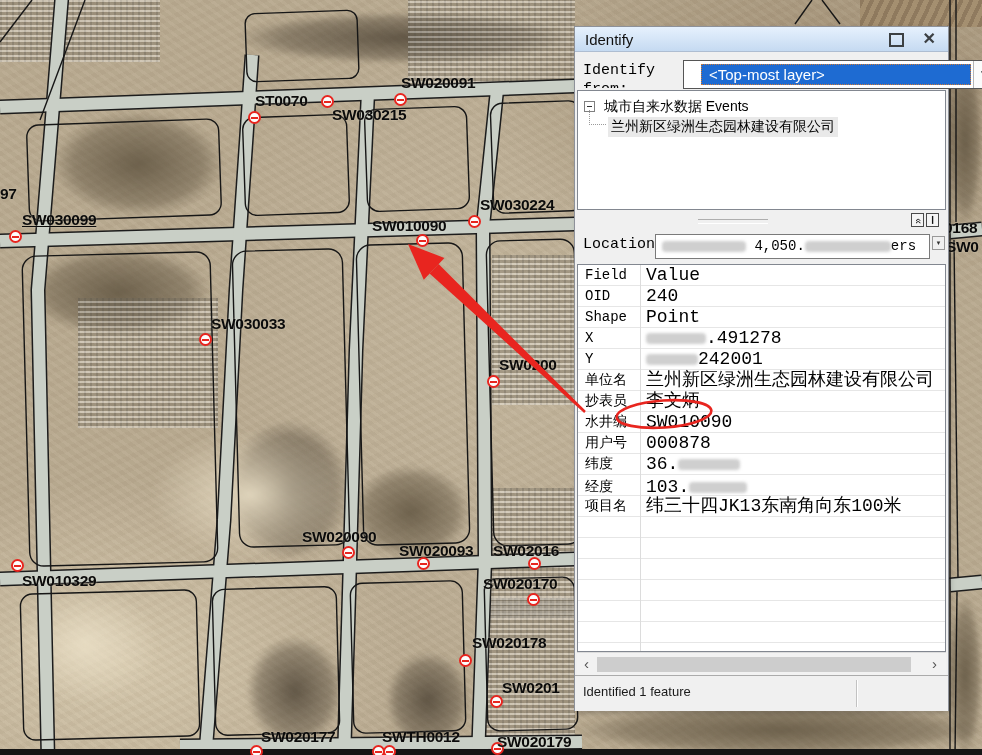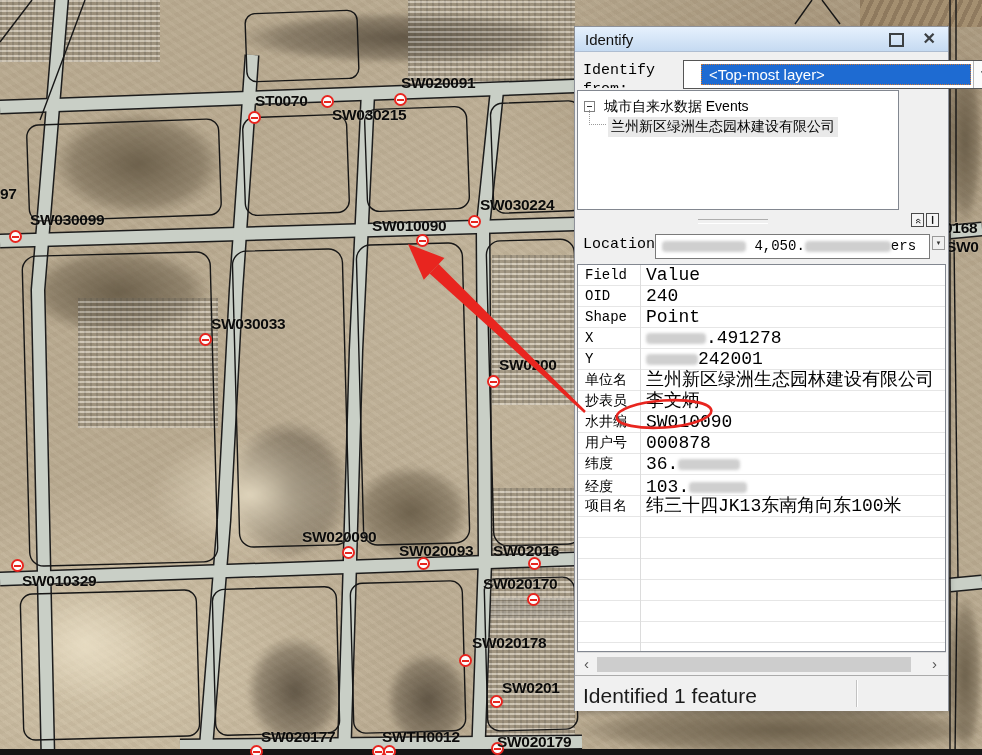--- a/index.html
+++ b/index.html
@@ -32,21 +32,21 @@
   .panel{position:absolute;left:575px;top:27px;width:373px;height:683px;background:#f0f0f0;z-index:10;
     box-shadow:0 0 0 1px #8d9199, 2px 3px 6px rgba(0,0,0,.25);font-size:14px;}
   .titlebar{position:absolute;left:0;top:0;width:100%;height:25px;background:linear-gradient(#e6f1fd,#c5daf1);border-bottom:1px solid #aebdd1;box-sizing:border-box;}
   .title{position:absolute;left:10px;top:4px;font-size:15px;color:#111;}
   .btn-restore{position:absolute;right:44px;top:6px;width:11px;height:10px;border:2px solid #3c4043;background:transparent;}
   .btn-close{position:absolute;right:12px;top:2px;font-size:16px;color:#3c4043;font-weight:bold;line-height:20px;}
   .fromlabel{position:absolute;left:8px;top:34px;width:76px;height:27px;overflow:hidden;line-height:19px;font-family:"Liberation Mono","DejaVu Sans Mono",monospace;font-size:15px;color:#000;}
   .combo{position:absolute;left:108px;top:33px;width:312px;height:29px;background:#fff;border:1px solid #555;box-sizing:border-box;}
   .combo-sel{position:absolute;left:17px;top:3px;right:23px;bottom:3px;background:#1e6bd2;border:1px dotted #cf7a35;color:#fff;font-size:15px;line-height:20px;padding-left:7px;box-sizing:border-box;white-space:nowrap;overflow:hidden;}
   .combo-arrow{position:absolute;right:0;top:0;width:21px;height:100%;background:#fbfbfb;border-left:1px solid #b5b5b5;box-sizing:border-box;text-align:center;color:#111;font-size:10px;line-height:26px;}
-  .treebox{position:absolute;left:2px;top:63px;width:322px;height:120px;background:#fff;border:1px solid #828790;box-sizing:border-box;}
+  .treebox{position:absolute;left:2px;top:63px;width:369px;height:120px;background:#fff;border:1px solid #828790;box-sizing:border-box;}
   .tree-parent{position:absolute;left:6px;top:7px;height:16px;white-space:nowrap;}
   .minusbox{display:inline-block;width:11px;height:11px;border:1px solid #808080;background:#fff;box-sizing:border-box;position:relative;vertical-align:-1px;}
   .minusbox::after{content:"";position:absolute;left:2px;right:2px;top:4px;height:1px;background:#333;}
   .tree-parent-label{margin-left:5px;font-size:14px;color:#000;}
   .tree-connector{position:absolute;left:11px;top:19px;width:16px;height:14px;border-left:1px dotted #9a9a9a;border-bottom:1px dotted #9a9a9a;}
   .tree-child{position:absolute;left:30px;top:26px;font-size:14px;color:#000;background:#e9e9e9;padding:1px 3px;white-space:nowrap;}
   .splitter{position:absolute;left:0;top:183px;width:100%;height:21px;background:#f0f0f0;}
   .grip{position:absolute;left:123px;top:9px;width:70px;height:3px;border-top:1px solid #aeaeae;border-bottom:1px solid #fff;}
   .minibtn{position:absolute;top:3px;width:13px;height:14px;border:1px solid #4a4a4a;background:#f5f5f5;box-sizing:border-box;text-align:center;font-size:8px;line-height:12px;color:#111;}
   .mb1{right:24px;}
@@ -63,21 +63,21 @@
      repeating-linear-gradient(180deg, #fff 0 20px, #e6e6e6 20px 21px);
      border:1px solid #828790;box-sizing:border-box;overflow:hidden;}
   .coldiv{position:absolute;left:62px;top:0;bottom:0;width:1px;background:#dcdcdc;}
   .trow{position:absolute;left:0;width:100%;height:21px;line-height:21px;white-space:nowrap;}
   .tf{position:absolute;left:7px;font-family:"Liberation Mono","DejaVu Sans Mono",monospace;font-size:14px;color:#000;}
   .tv{position:absolute;left:68px;font-family:"Liberation Mono","DejaVu Sans Mono",monospace;font-size:18px;color:#000;}
   .hscroll{position:absolute;left:2px;top:625px;width:369px;height:23px;background:#f2f2f2;border-top:1px solid #dcdcdc;}
   .harrow{position:absolute;top:2px;font-size:15px;color:#555;}
   .hthumb{position:absolute;left:20px;top:4px;width:314px;height:15px;background:#cdcdcd;}
   .statusbar{position:absolute;left:0;top:648px;width:100%;height:35px;background:#f0f0f0;border-top:1px solid #ababab;}
-  .statustext{position:absolute;left:8px;top:8px;font-size:21px;color:#1a1a1a;}
+  .statustext{position:absolute;left:8px;top:8px;font-size:13px;color:#1a1a1a;}
   .statusdiv{position:absolute;left:281px;top:4px;bottom:4px;width:1px;background:#c2c2c2;border-right:1px solid #fff;}
 
   svg.overlay{position:absolute;inset:0;z-index:60;pointer-events:none;}
 </style>
 </head>
 <body>
 
 <div class="stage">
 
   <div class="map">
@@ -172,21 +172,21 @@
     <div class="marker" style="left:490px;top:695px;"></div>
     <div class="marker" style="left:372px;top:745px;"></div>
     <div class="marker" style="left:383px;top:745px;"></div>
     <div class="marker" style="left:250px;top:745px;"></div>
     <div class="marker" style="left:491px;top:742px;"></div>
 
     <div class="maplabel" style="left:0px;top:185px;">97</div>
     <div class="maplabel" style="left:401px;top:74px;">SW020091</div>
     <div class="maplabel" style="left:255px;top:92px;">ST0070</div>
     <div class="maplabel" style="left:332px;top:106px;">SW030215</div>
-    <div class="maplabel" style="left:30px;top:211px;">SW030099</div>
+    <div class="maplabel" style="left:22px;top:211px;text-decoration:underline;">SW030099</div>
     <div class="maplabel" style="left:372px;top:217px;">SW010090</div>
     <div class="maplabel" style="left:480px;top:196px;">SW030224</div>
     <div class="maplabel" style="left:211px;top:315px;">SW030033</div>
     <div class="maplabel" style="left:499px;top:356px;">SW0200</div>
     <div class="maplabel" style="left:22px;top:572px;">SW010329</div>
     <div class="maplabel" style="left:302px;top:528px;">SW020090</div>
     <div class="maplabel" style="left:399px;top:542px;">SW020093</div>
     <div class="maplabel" style="left:493px;top:542px;">SW02016</div>
     <div class="maplabel" style="left:483px;top:575px;">SW020170</div>
     <div class="maplabel" style="left:472px;top:634px;">SW020178</div>

